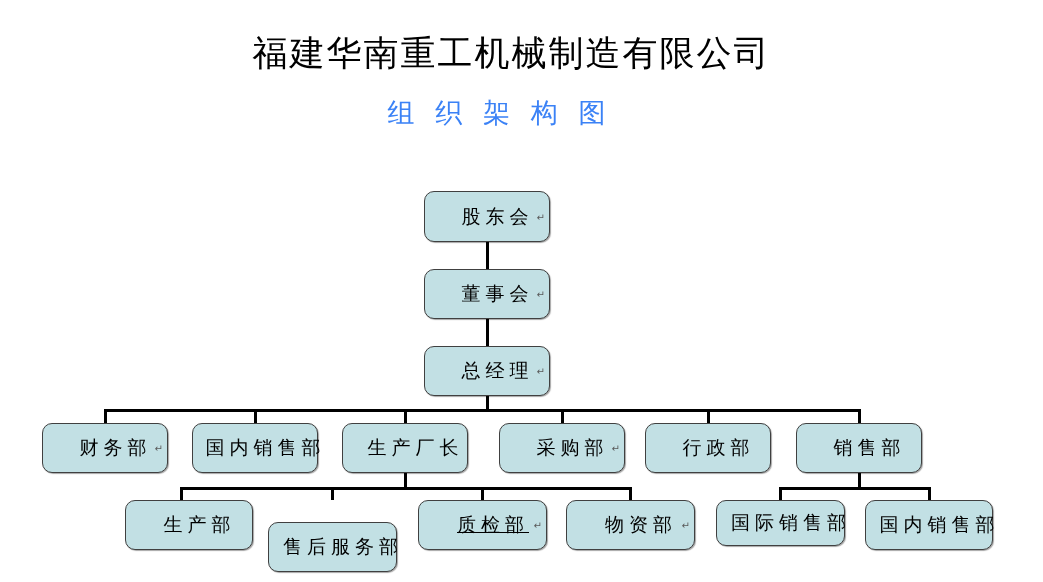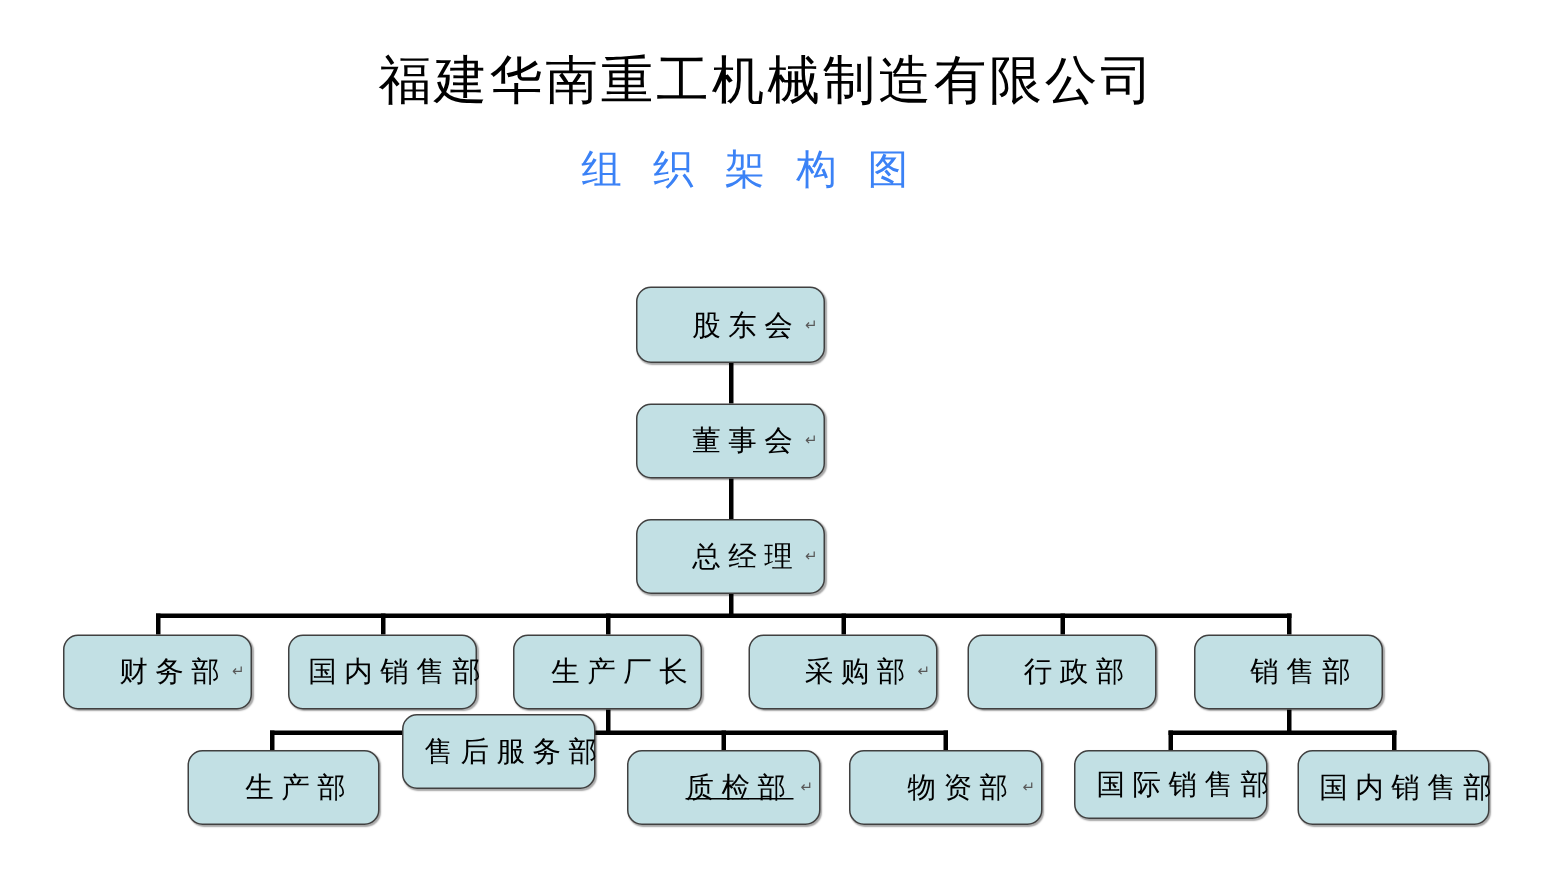--- a/index.html
+++ b/index.html
@@ -49,21 +49,21 @@
   .n0{left:424px; top:191px; width:126px; height:51px;}
   .n1{left:424px; top:269px; width:126px; height:50px;}
   .n2{left:424px; top:346px; width:126px; height:50px;}
   .n3{left:42px;  top:423px; width:126px; height:50px;}
   .n4{left:192px; top:423px; width:126px; height:50px;}
   .n5{left:342px; top:423px; width:126px; height:50px;}
   .n6{left:499px; top:423px; width:126px; height:50px;}
   .n7{left:645px; top:423px; width:126px; height:50px;}
   .n8{left:796px; top:423px; width:126px; height:50px;}
   .n9{left:125px; top:500px; width:128px; height:50px;}
-  .n10{left:268px; top:476px; width:129px; height:50px;}
+  .n10{left:268px; top:522px; width:129px; height:50px;}
   .n11{left:418px; top:500px; width:129px; height:50px;text-decoration:underline;}
   .n12{left:566px; top:500px; width:129px; height:50px;}
   .n13{left:716px; top:500px; width:129px; height:46px;}
   .n14{left:865px; top:500px; width:128px; height:50px;}
   
   .line{position:absolute; background:var(--line-color,#000);}
   .c-v1 {left:485.5px; top:242px; width:3px; height:27px;}
   .c-v2 {left:485.5px; top:319px; width:3px; height:27px;}
   .c-v3 {left:485.5px; top:396px; width:3px; height:16px;}
   .c-bus1{left:103.5px; top:409px; width:757px; height:3px;}

